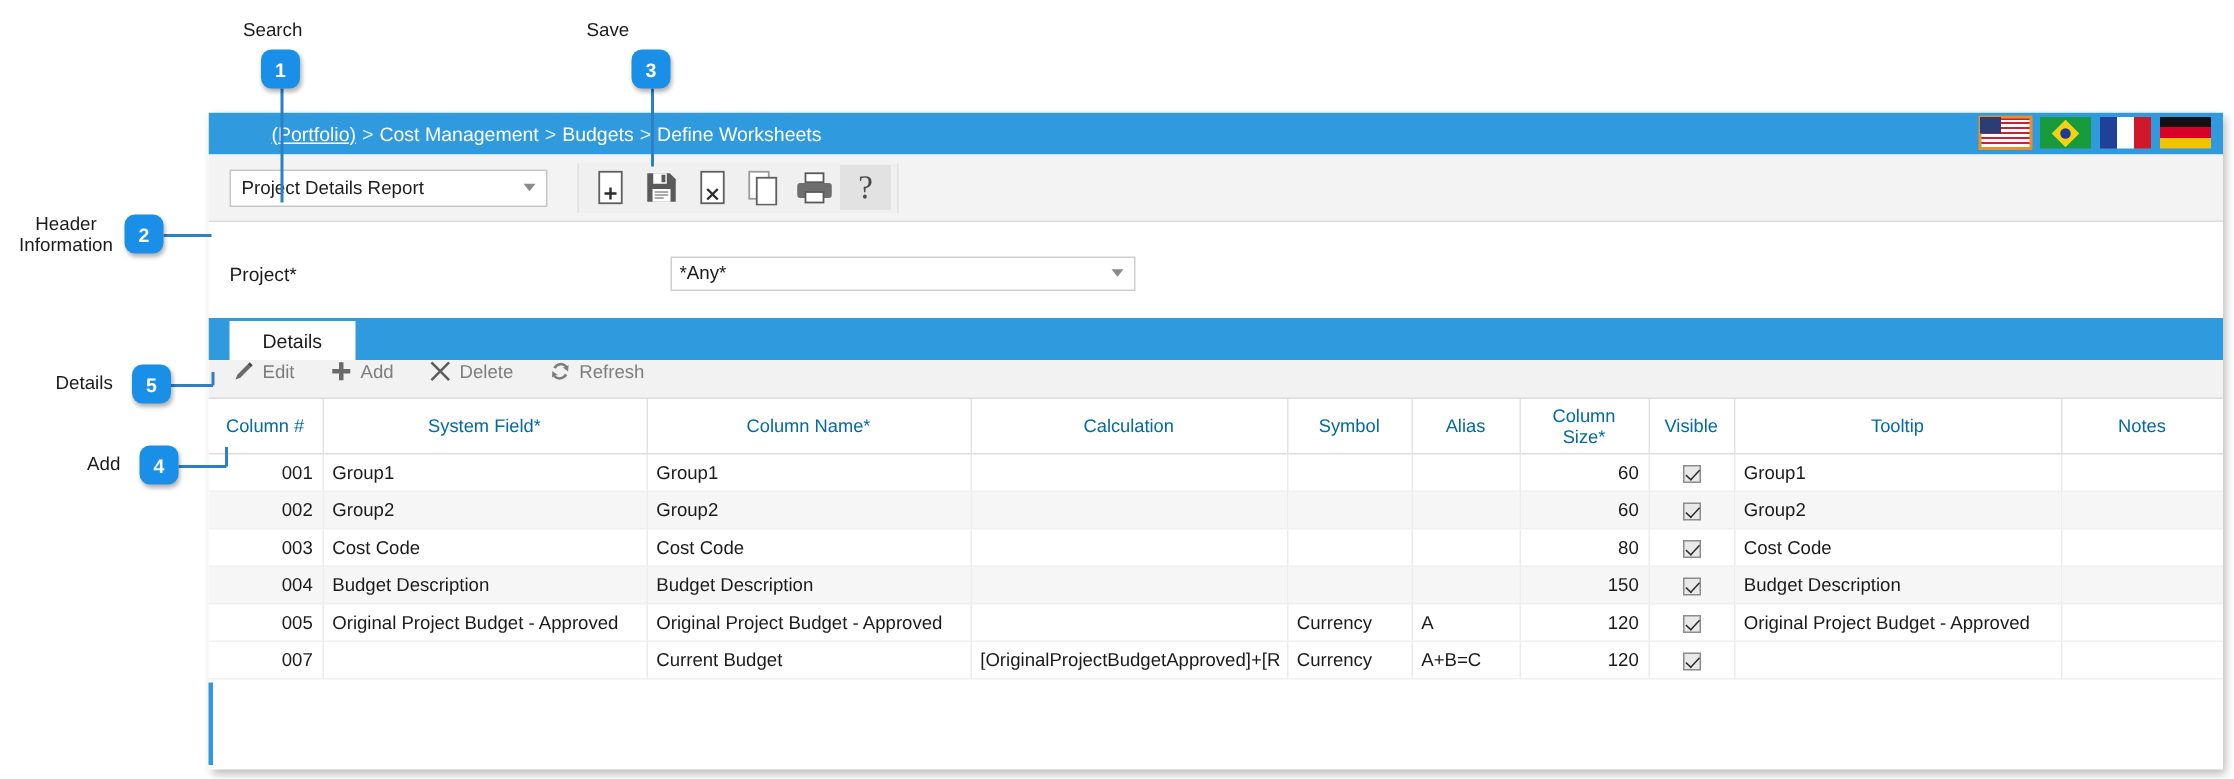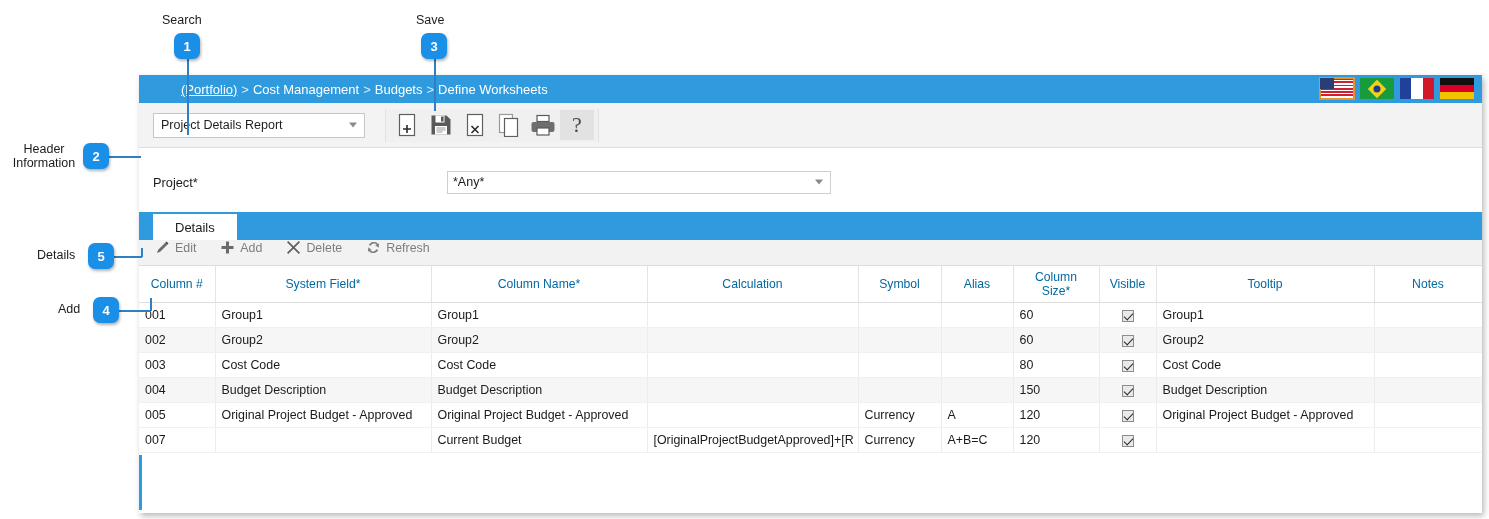--- a/index.html
+++ b/index.html
@@ -134,21 +134,21 @@
   .flabel { width: 294px; font-size: 12.8px; color: #1b1b1b; }
   .ftext {
     width: 332px; height: 23px;
     border: 1px solid #cfcfcf;
     background: #fff;
     font-size: 12.5px; color: #1b1b1b;
     display: flex; align-items: center;
     padding-left: 5px;
   }
   .fsel {
-    width: 384px; height: 23px;
+    width: 310px; height: 23px;
     border: 1px solid #cfcfcf;
     background: #fff;
     font-size: 12.5px; color: #1b1b1b;
     display: flex; align-items: center;
     padding-left: 5px; position: relative;
   }
   .fsel .caret {
     position: absolute; right: 7px; top: 50%;
     transform: translateY(-50%);
     width: 0; height: 0;
@@ -204,21 +204,21 @@
     font-size: 12.4px;
     color: #1b1b1b;
     padding: 3px 6px;
     height: 25px;
     border-right: 1px solid #ececec;
     border-bottom: 1px solid #f0f0f0;
     white-space: nowrap;
     overflow: hidden;
   }
   table.grid tr.alt td { background: #f6f6f6; }
-  td.num, th.num { text-align: left; }
+  td.num, th.num { text-align: right; }
   td.ctr, th.ctr { text-align: center; }
   .chk {
     display: inline-block;
     width: 12px; height: 12px;
     border: 1px solid #8c8c8c;
     background: #e9e9e9;
     position: relative;
     vertical-align: middle;
   }
   .chk::after {
@@ -233,21 +233,21 @@
 </style>
 </head>
 <body>
 
 <div id="root">
 
   <div class="anno-label" style="left:162px; top:13px;">Search</div>
   <div class="callout" style="left:174px; top:33px;">1</div>
   <div class="leader leader-v" style="left:187px; top:59px; height:76px;"></div>
 
-  <div class="anno-label" style="left:416px; top:13px;">Save</div>
+  <div class="anno-label" style="left:391px; top:13px;">Save</div>
   <div class="callout" style="left:421px; top:33px;">3</div>
   <div class="leader leader-v" style="left:434px; top:59px; height:52px;"></div>
 
   <div class="anno-label" style="left:3px; top:142px; width:82px;">
     <span>Header</span><br>
     <span>Information</span>
   </div>
   <div class="callout" style="left:83px; top:143px;">2</div>
   <div class="leader leader-h" style="left:109px; top:156px; width:32px;"></div>
 

